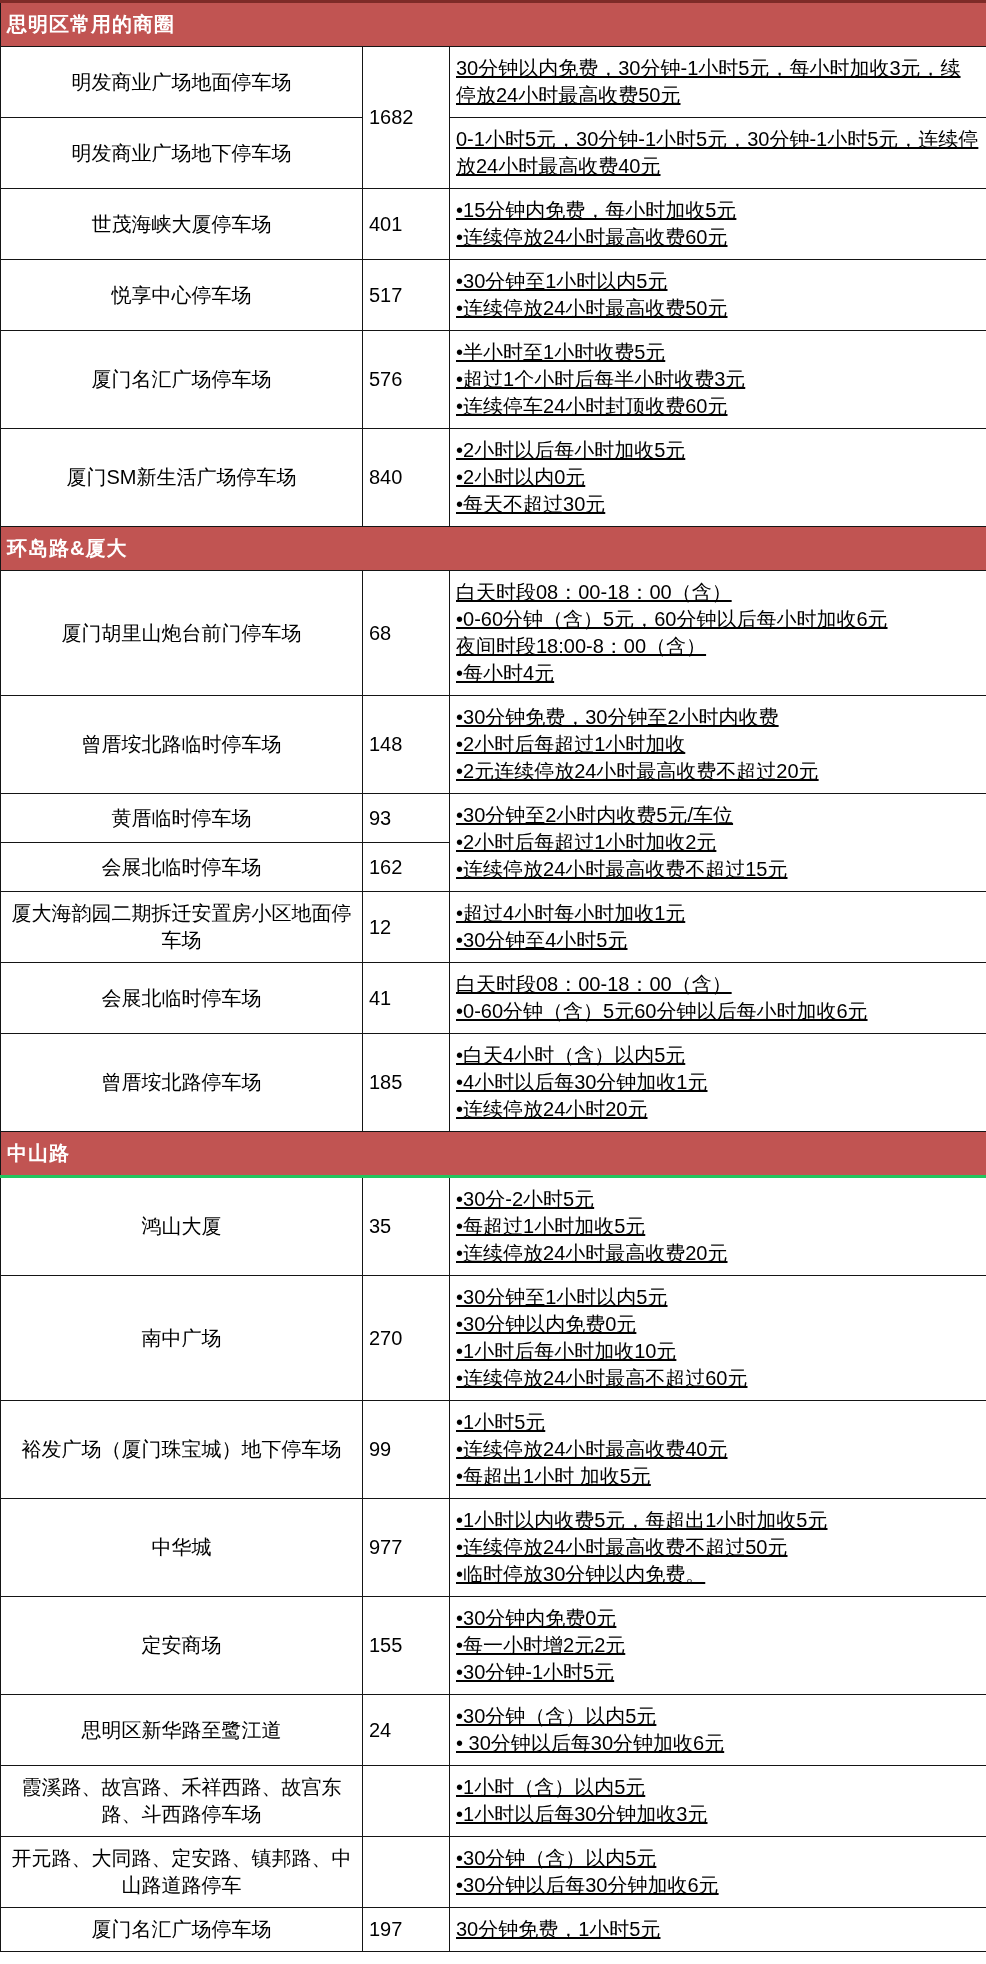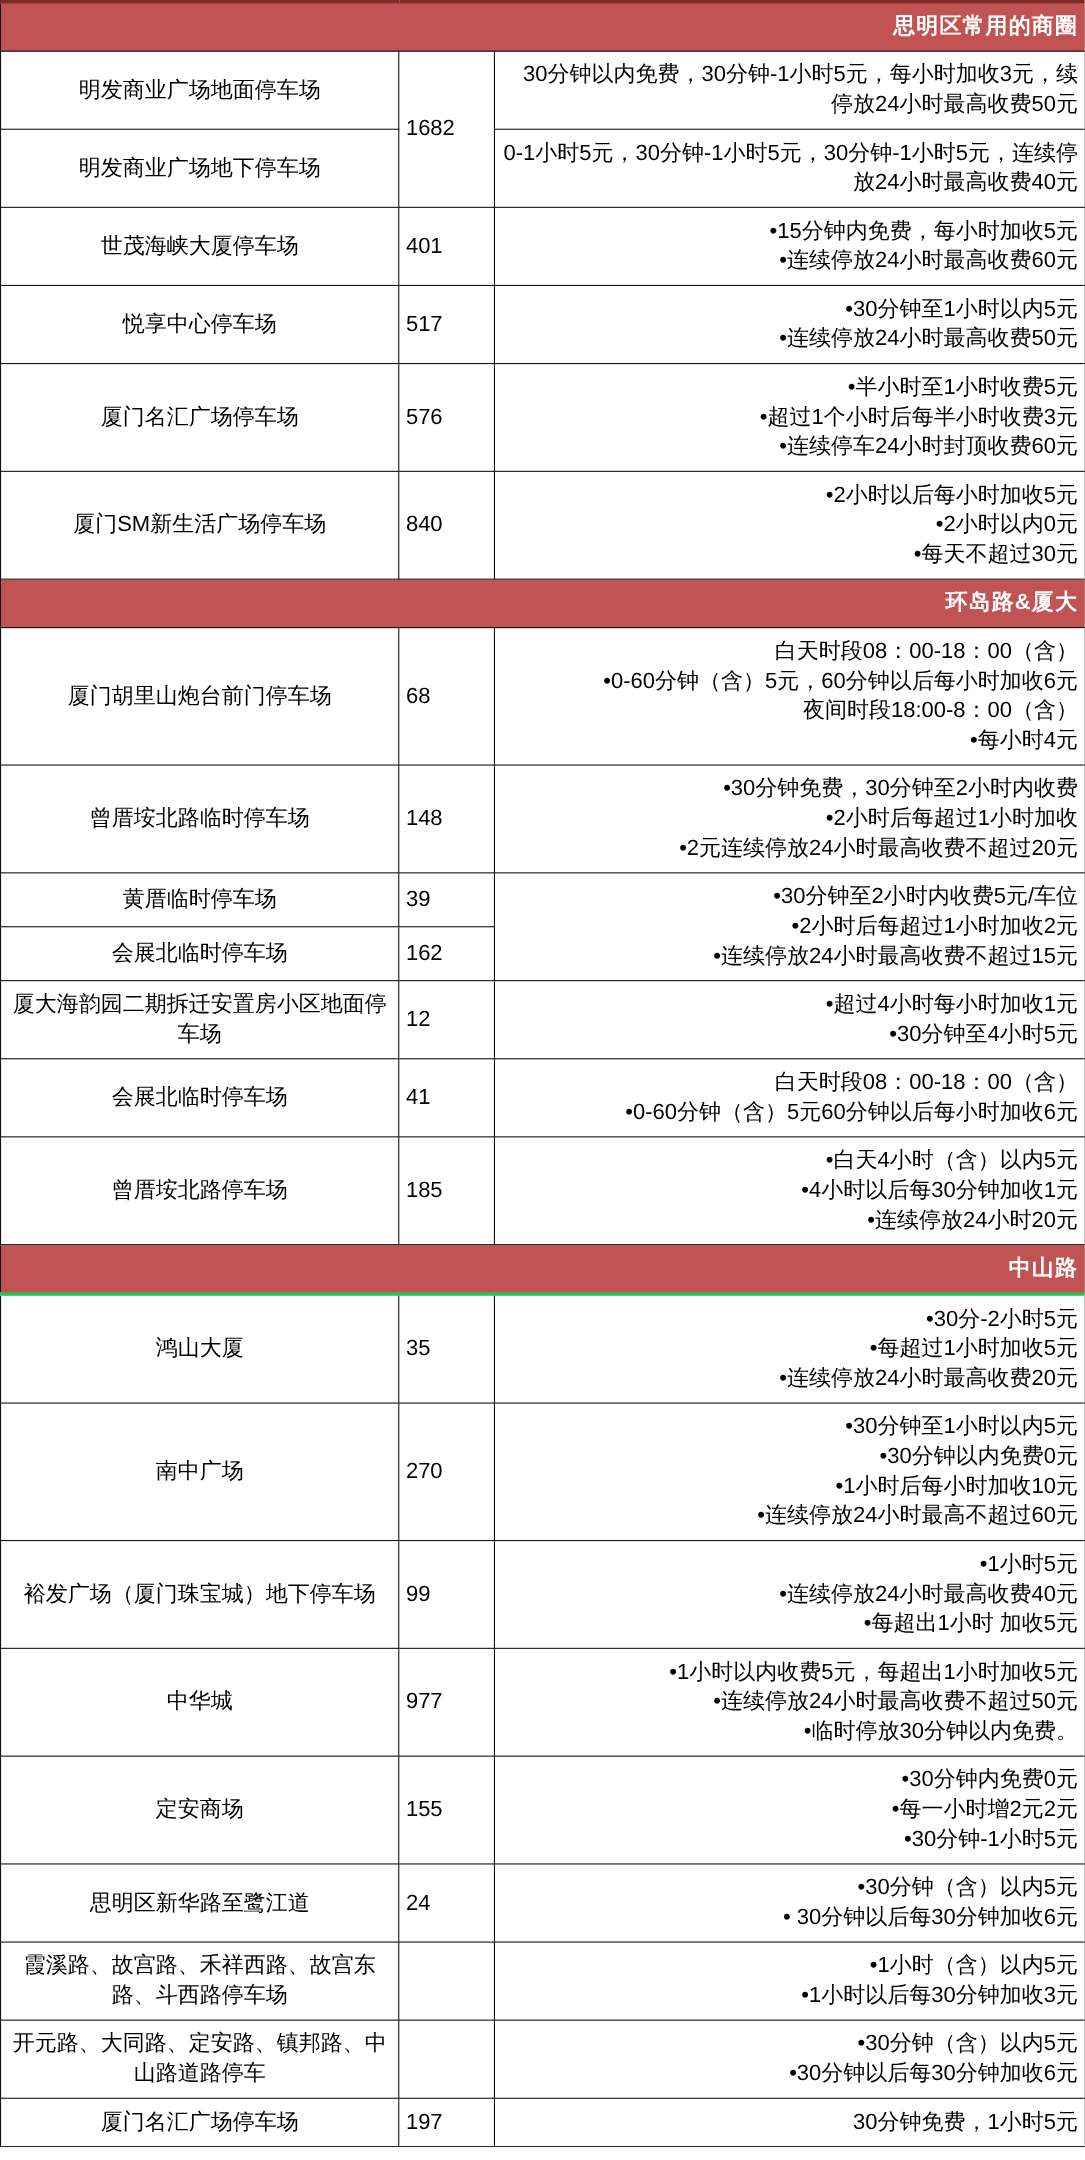--- a/index.html
+++ b/index.html
@@ -21,40 +21,41 @@
     vertical-align: middle;
     font-size: 20px;
     line-height: 27px;
     padding: 8px 6px;
     word-break: break-all;
   }
   td.sec-title {
     background: #C15452;
     color: #ffffff;
     font-weight: bold;
-    text-align: right;
+    text-align: left;
     font-size: 21px;
     height: 38px;
     padding: 4px 6px;
     letter-spacing: 1px;
   }
   tr[data-sec="0"] td.sec-title { border-top: 3px solid #7E2B28; }
   tr[data-sec="2"] td.sec-title { border-bottom: 3px solid #22c55e; }
   td.name {
     text-align: center;
     padding-left: 10px;
     padding-right: 8px;
   }
   td.count {
     text-align: left;
     font-size: 21px;
   }
   td.fee {
-    text-align: right;
+    text-align: left;
     padding-left: 9px;
+    text-decoration: underline;
   }
   td.fee .fee-line { display: block; }
 </style>
 </head>
 <body>
 
 <table class="parking">
   <colgroup>
     <col style="width:362px">
     <col style="width:87px">
@@ -128,21 +129,21 @@
         <td class="name">曾厝垵北路临时停车场</td>
         <td class="count">148</td>
         <td class="fee">
           <div class="fee-line">•30分钟免费，30分钟至2小时内收费</div>
           <div class="fee-line">•2小时后每超过1小时加收</div>
           <div class="fee-line">•2元连续停放24小时最高收费不超过20元</div>
         </td>
       </tr>
       <tr>
         <td class="name">黄厝临时停车场</td>
-        <td class="count">39</td>
+        <td class="count">93</td>
         <td class="fee" rowspan="2">
           <div class="fee-line">•30分钟至2小时内收费5元/车位</div>
           <div class="fee-line">•2小时后每超过1小时加收2元</div>
           <div class="fee-line">•连续停放24小时最高收费不超过15元</div>
         </td>
       </tr>
       <tr>
         <td class="name">会展北临时停车场</td>
         <td class="count">162</td>
       </tr>

